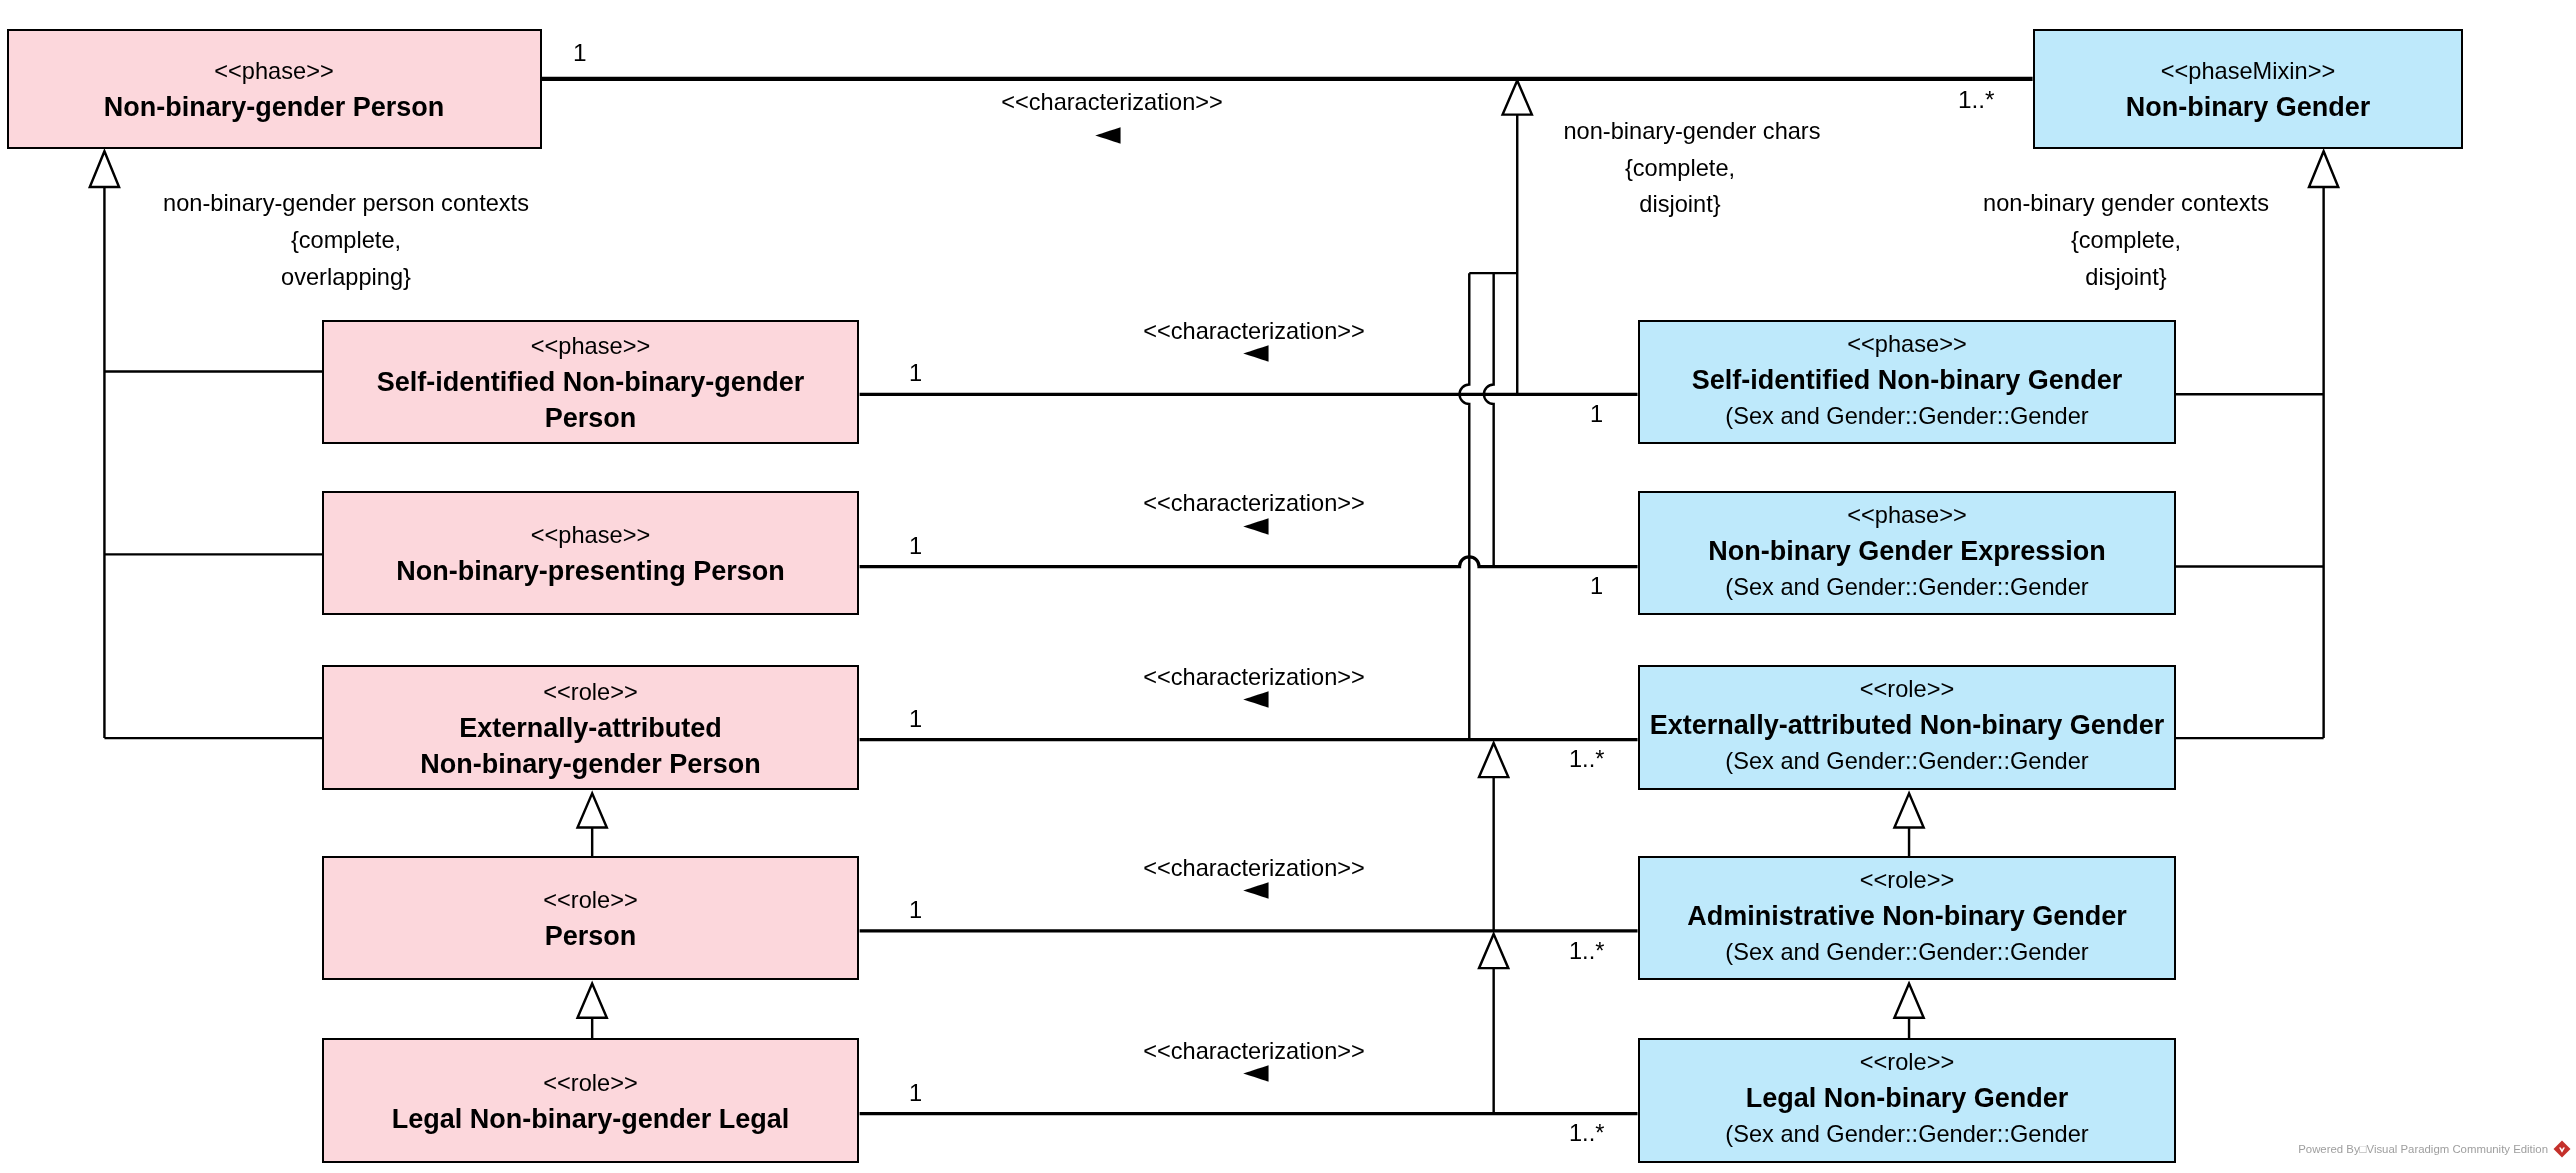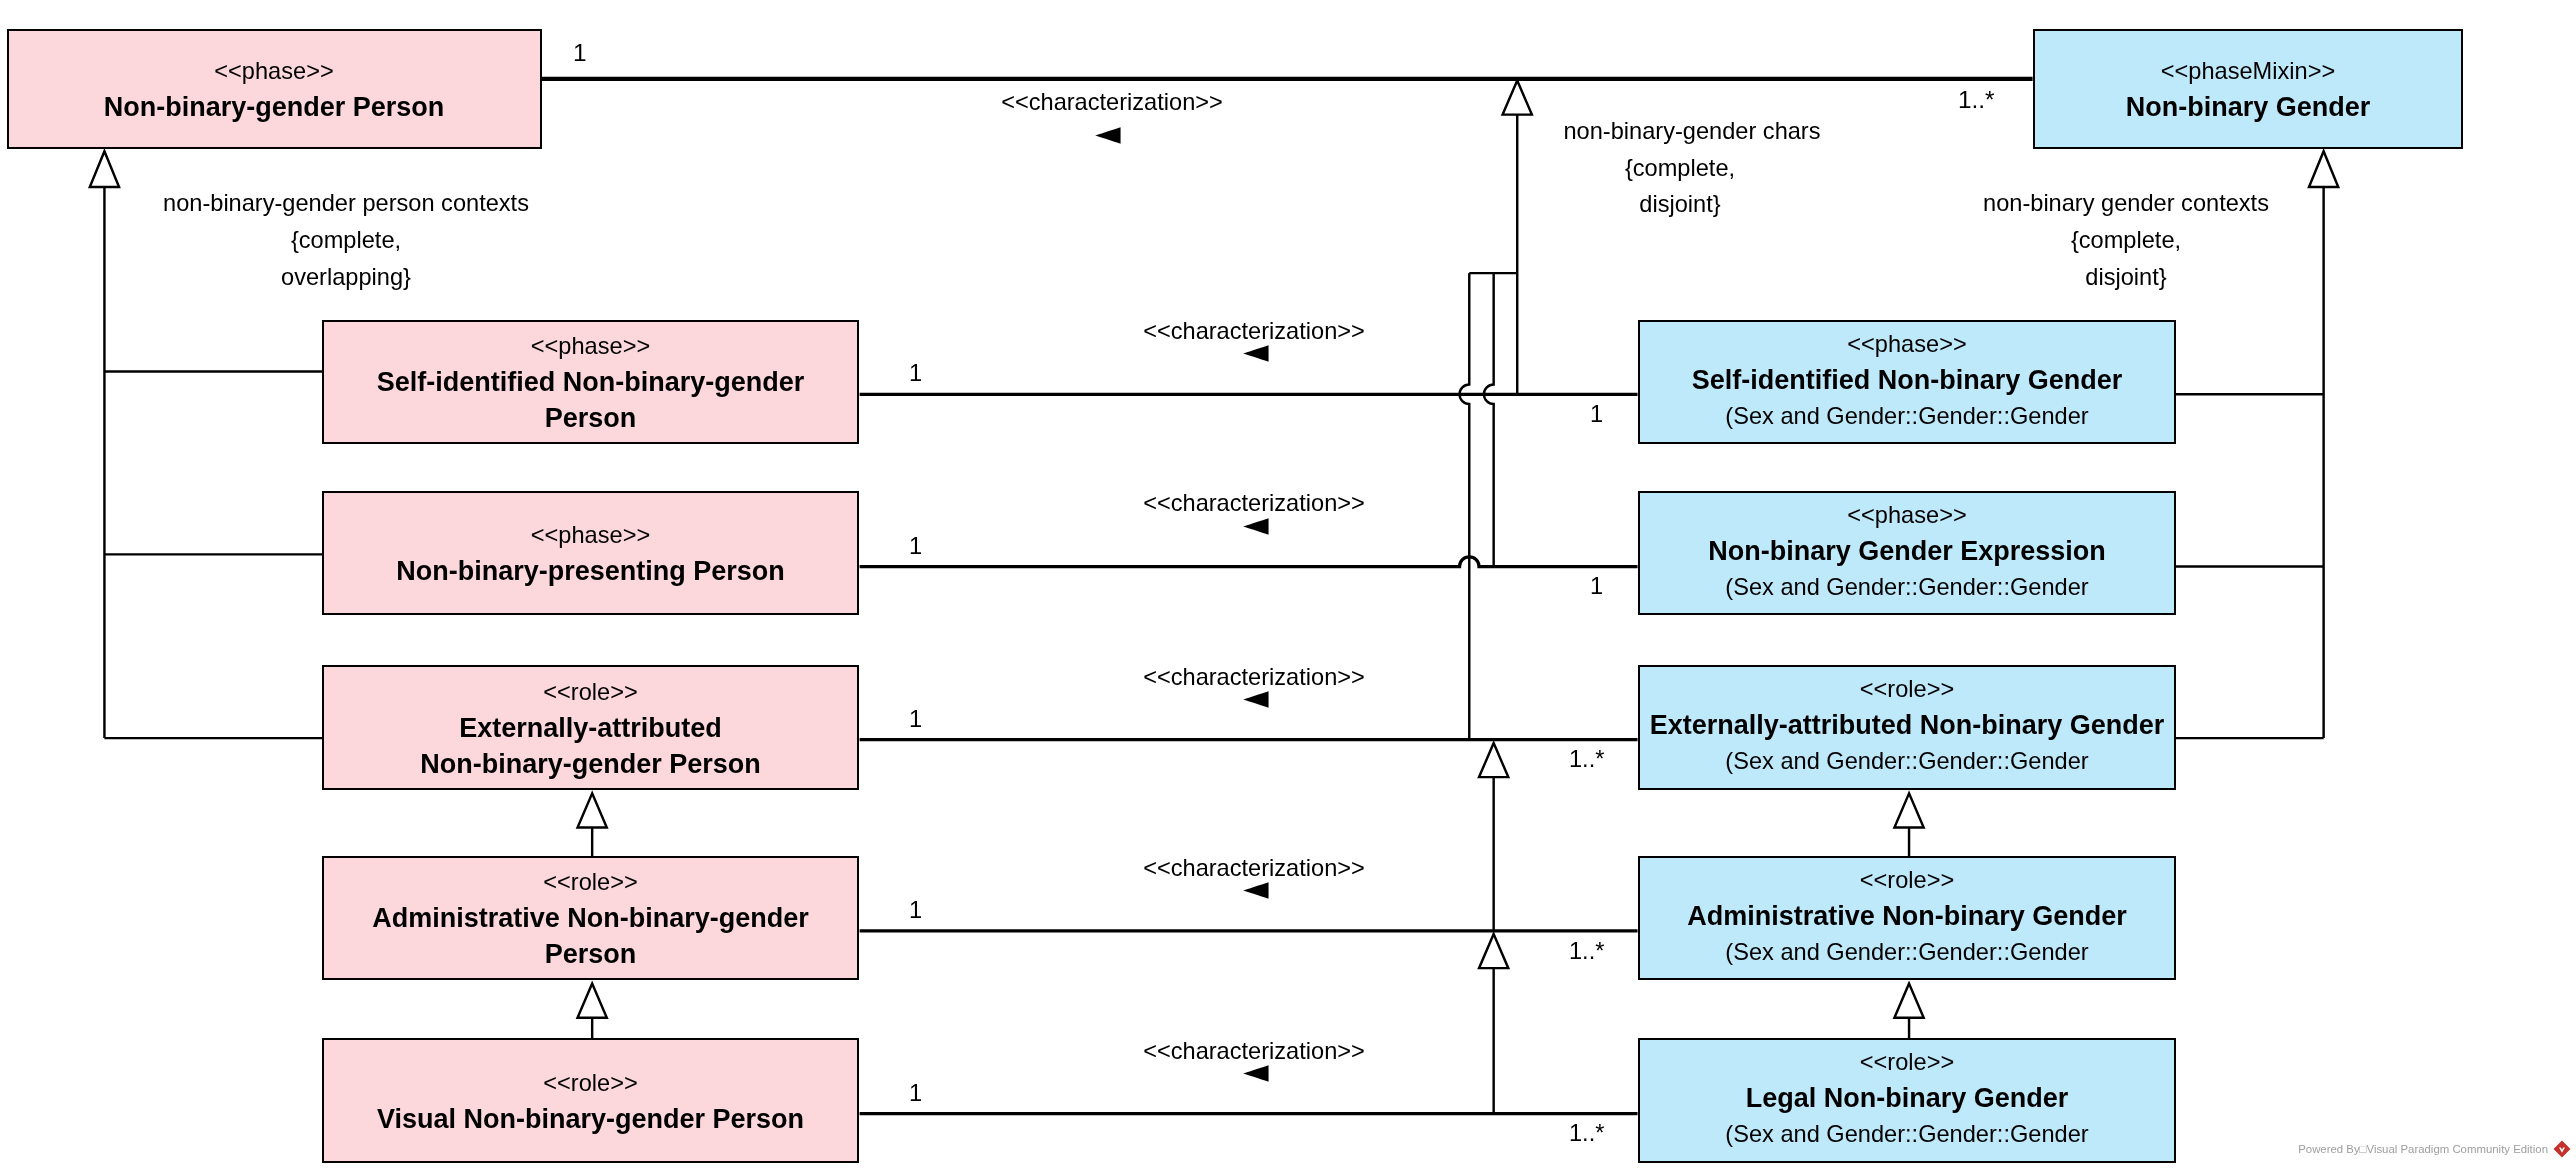--- a/index.html
+++ b/index.html
@@ -137,33 +137,32 @@
   </div>
   <div class="uml-box blue" style="left:1638px;top:665px;width:538px;height:125px;">
     <div class="stereo">&lt;&lt;role&gt;&gt;</div>
     <div class="uml-name">Externally-attributed Non-binary Gender</div>
     <div class="pkg">(Sex and Gender::Gender::Gender</div>
     <div class="pkg">Context)</div>
   </div>
 
   <div class="uml-box pink" style="left:322px;top:856px;width:537px;height:124px;">
     <div class="stereo">&lt;&lt;role&gt;&gt;</div>
-    <div class="uml-name">Administrative Non-binary-gender</div>
     <div class="uml-name">Person</div>
   </div>
   <div class="uml-box blue" style="left:1638px;top:856px;width:538px;height:124px;">
     <div class="stereo">&lt;&lt;role&gt;&gt;</div>
     <div class="uml-name">Administrative Non-binary Gender</div>
     <div class="pkg">(Sex and Gender::Gender::Gender</div>
     <div class="pkg">Context)</div>
   </div>
 
   <div class="uml-box pink" style="left:322px;top:1038px;width:537px;height:125px;">
     <div class="stereo">&lt;&lt;role&gt;&gt;</div>
-    <div class="uml-name">Visual Non-binary-gender Person</div>
+    <div class="uml-name">Legal Non-binary-gender Legal</div>
     <div class="uml-name"></div>
   </div>
   <div class="uml-box blue" style="left:1638px;top:1038px;width:538px;height:125px;">
     <div class="stereo">&lt;&lt;role&gt;&gt;</div>
     <div class="uml-name">Legal Non-binary Gender</div>
     <div class="pkg">(Sex and Gender::Gender::Gender</div>
     <div class="pkg">Context)</div>
   </div>
 
   <div class="lbl cx" style="left:1112px;top:84px;">&lt;&lt;characterization&gt;&gt;</div>

